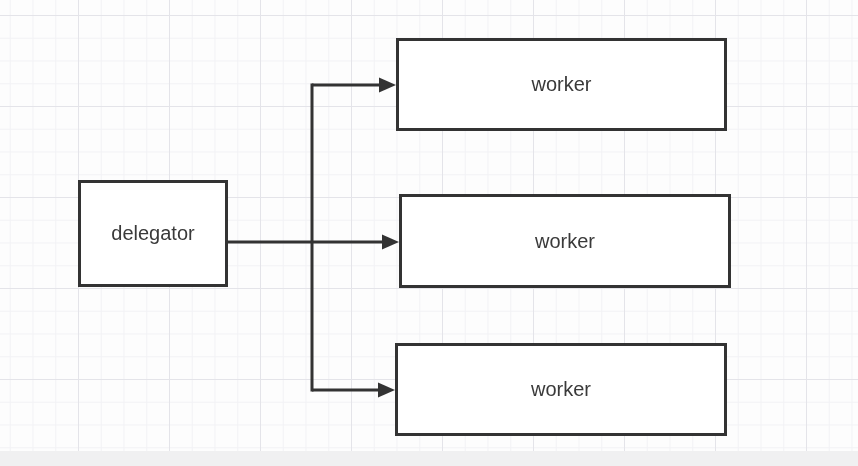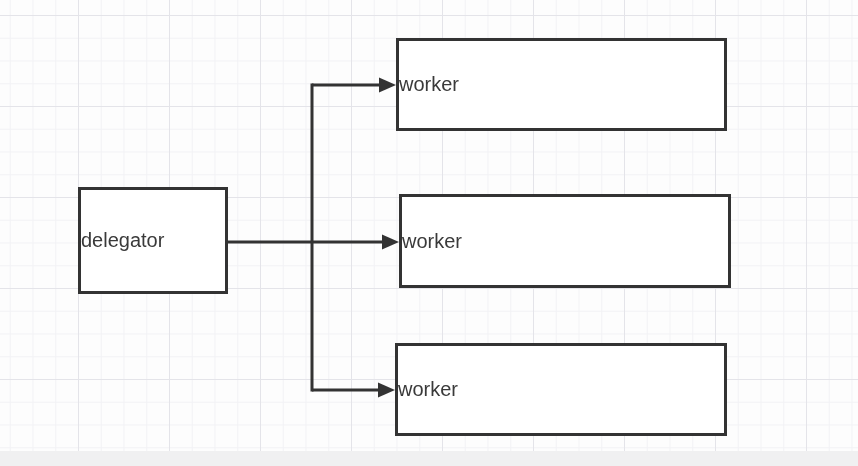--- a/index.html
+++ b/index.html
@@ -38,24 +38,25 @@
     height: 15px;
     background: #f0f0f1;
   }
 
   .node {
     position: absolute;
     background: #ffffff;
     border: 3px solid #333333;
     display: flex;
     align-items: center;
+    justify-content: center;
     color: #3a3a3a;
     font-size: 20px;
   }
-  .node-delegator { left: 78px;  top: 187px; width: 150px; height: 107px; }
+  .node-delegator { left: 78px;  top: 180px; width: 150px; height: 107px; }
   .node-worker-1  { left: 396px; top: 38px;  width: 331px; height: 93px;  }
   .node-worker-2  { left: 399px; top: 194px; width: 332px; height: 94px;  }
   .node-worker-3  { left: 395px; top: 343px; width: 332px; height: 93px;  }
 
   .edges {
     position: absolute;
     left: 0; top: 0;
     width: 858px;
     height: 466px;
     pointer-events: none;

